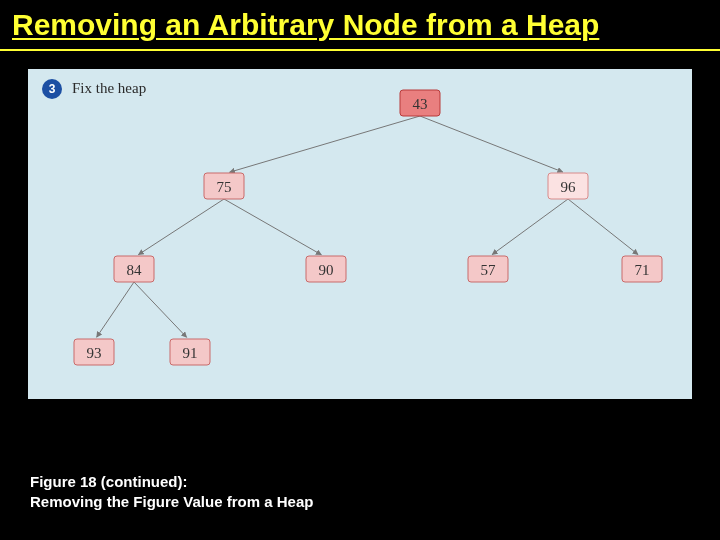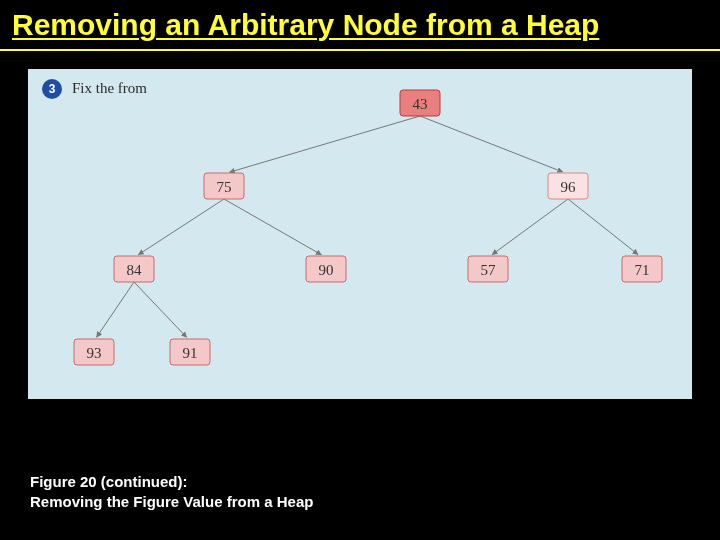--- a/index.html
+++ b/index.html
@@ -110,21 +110,21 @@
 <body>
 
 <div class="slide">
 
   <h1 class="title">Removing an Arbitrary Node from a Heap</h1>
   <hr class="rule">
 
   <div class="figure-area">
     <div class="step-row">
       <div class="step-badge">3</div>
-      <div class="step-label">Fix the from</div>
+      <div class="step-label">Fix the heap</div>
     </div>
 
     <svg class="tree-svg" viewBox="0 0 664 330">
       <defs>
         <marker id="arrow" viewBox="0 0 10 10" refX="9" refY="5" markerWidth="6" markerHeight="6" orient="auto-start-reverse">
           <path d="M 0 0 L 10 5 L 0 10 z" fill="#777"></path>
         </marker>
       </defs>
       <g id="edges-group">
           <line x1="392" y1="47" x2="201.52502508757183" y2="103.22010700294479" class="edge"></line>
@@ -171,17 +171,17 @@
           </g>
           <g>
             <rect x="142" y="270" width="40" height="26" class="node-rect"></rect>
             <text x="162" y="284" class="node-text">91</text>
           </g>
         </g>
     </svg>
   </div>
 
   <div class="caption">
-    <div>Figure 20 (continued):</div>
+    <div>Figure 18 (continued):</div>
     <div>Removing the Figure Value  from a Heap</div>
   </div>
 
 </div>
 
 </body></html>

